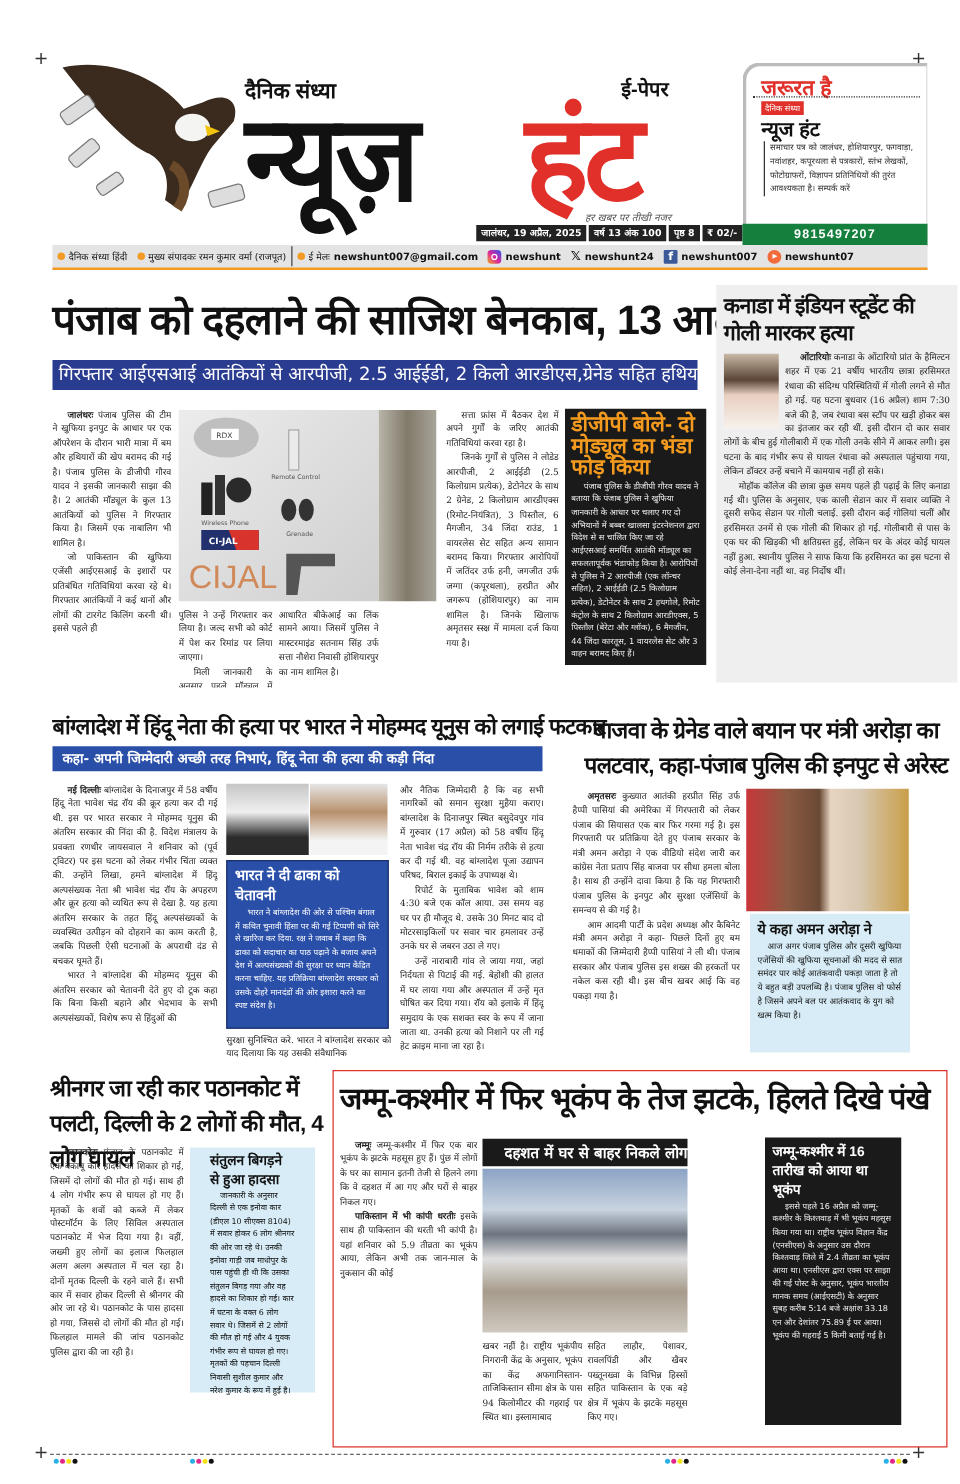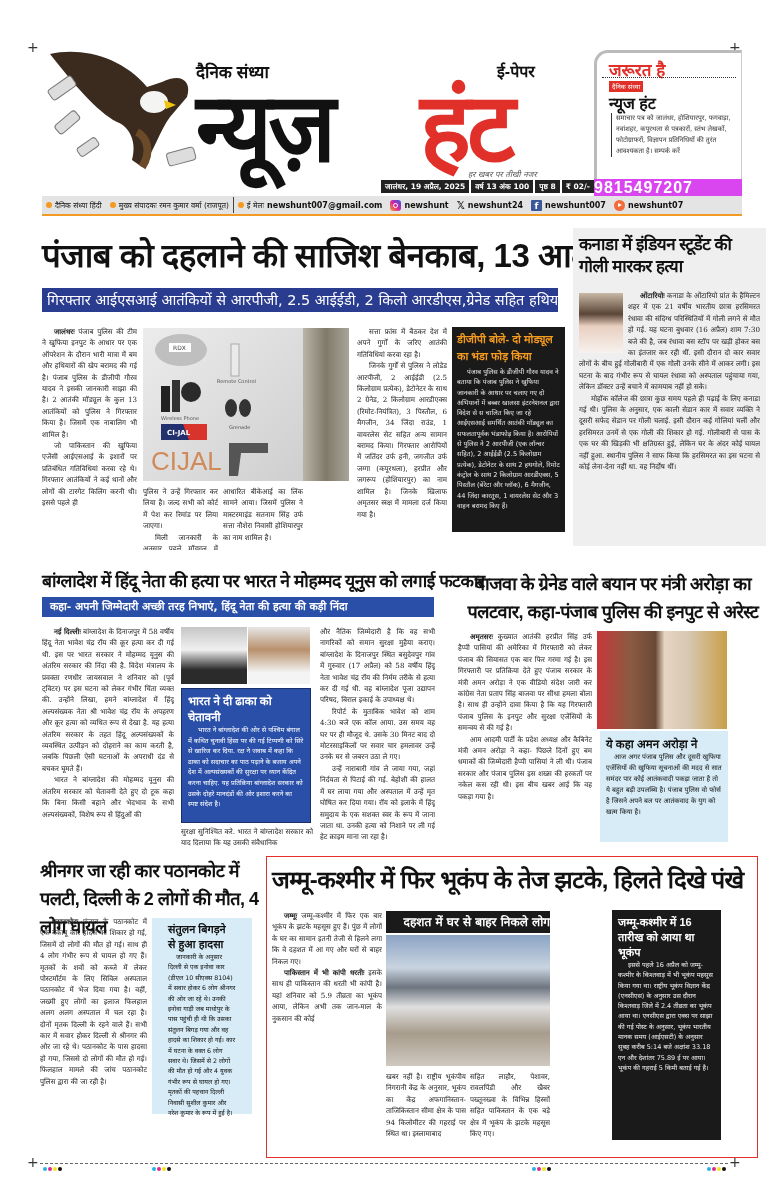--- a/index.html
+++ b/index.html
@@ -20,41 +20,41 @@
   .tagline{left:468px;top:168px;font-size:8px;color:#555;font-style:italic}
   .dateline{left:381px;top:180px;height:13px;display:flex;font-size:7.5px;font-weight:bold;color:#fff;gap:2px}
   .dateline span{background:#222;padding:1px 4px;line-height:11px}
   
   .adbox{left:594px;top:50px;width:148px;height:147px;background:#fff;border:1px solid #ccc;border-left:3px solid #bbb;border-top:3px solid #bbb;border-top-left-radius:14px}
   .ad-title{position:absolute;left:12px;top:5px;font-size:17px;font-weight:bold;color:#e03029;font-family:"Liberation Sans",sans-serif}
   .ad-dots{position:absolute;left:5px;right:5px;top:24px;border-top:1px dotted #333}
   .ad-tag{position:absolute;left:12px;top:28px;background:#e03029;color:#fff;font-size:6.5px;padding:1px 3px}
   .ad-name{position:absolute;left:12px;top:39px;font-size:16px;font-weight:bold;font-family:"Liberation Sans",sans-serif}
   .ad-body{position:absolute;left:14px;top:60px;width:128px;font-size:6.7px;line-height:11px;color:#333;border-left:1.5px solid #333;padding-left:4px}
-  .ad-phone{position:absolute;left:-3px;right:-1px;bottom:-1px;height:18px;background:#d946ef;color:#fff;font-size:16px;font-weight:bold;text-align:left;line-height:18px;letter-spacing:1px;font-family:"Liberation Sans",sans-serif}
+  .ad-phone{position:absolute;left:-3px;right:-1px;bottom:-1px;height:18px;background:#15803d;color:#fff;font-size:10px;font-weight:bold;text-align:center;line-height:18px;letter-spacing:1px;font-family:"Liberation Sans",sans-serif}
   
   .infobar{left:42px;top:196px;width:700px;height:20px;background:#e4e4e4;border-bottom:2px solid #f29a22;display:flex;align-items:center;font-size:7.5px;white-space:nowrap}
   .infobar .seg{display:flex;align-items:center;padding:0 4px;gap:3px}
   .dot{display:inline-block;width:6px;height:6px;border-radius:50%;background:#f29a22}
   .sep{width:1px;height:16px;background:#444}
   .bold-url{font-weight:bold;font-size:8px}
   .ig{width:11px;height:11px;border-radius:3px;background:linear-gradient(45deg,#f5a623,#d6249f,#285aeb);display:inline-block;position:relative}
   .ig::after{content:"";position:absolute;left:3px;top:3px;width:3px;height:3px;border:1px solid #fff;border-radius:50%}
   .xicon{font-weight:bold;font-size:10px}
   .fb{width:11px;height:11px;background:#3b5998;color:#fff;font-size:9px;font-weight:bold;text-align:center;line-height:12px;display:inline-block;border-radius:1px}
   .yt{width:11px;height:11px;background:#f26b3a;border-radius:50%;display:inline-block;position:relative}
   .yt::after{content:"";position:absolute;left:4px;top:3px;border-left:4px solid #fff;border-top:2.5px solid transparent;border-bottom:2.5px solid transparent}
   
   .h-main{left:42px;top:236px;width:516px;font-size:33px;line-height:40px;white-space:nowrap}
   .sub-blue{left:42px;top:288px;width:516px;height:24px;background:#2a3c8f;color:#fff;font-size:14.5px;line-height:24px;padding-left:5px;white-space:nowrap}
   .photo{background:#d8d8d8;overflow:hidden}
   .weapons{left:143px;top:328px;width:160px;height:153px;background:linear-gradient(135deg,#ececec,#cfcfcf)}
   .rpg{left:303px;top:328px;width:46px;height:153px;background:linear-gradient(90deg,#b8b4a8,#807a6a,#a8a498)}
   .dgpbox{left:452px;top:327px;width:113px;height:205px;background:#1a1a1a;color:#fff;padding:4px 5px}
-  .dgpbox h3{color:#f39a1f;font-size:11px;line-height:17px;font-family:"Liberation Sans",sans-serif}
+  .dgpbox h3{color:#f39a1f;font-size:17px;line-height:17px;font-family:"Liberation Sans",sans-serif}
   .dgpbox .sans-text{color:#eee;font-size:6.6px;line-height:10.3px;margin-top:2px;text-indent:10px}
   
   .canada{left:573px;top:228px;width:193px;height:318px;background:#efefef;padding:6px}
   .canada h2{font-size:17px;line-height:22px;white-space:nowrap}
   .girl{float:left;width:44px;height:60px;margin:3px 5px 2px 0;background:linear-gradient(180deg,#c9b9a6 0%,#5a4536 35%,#e8cfc0 55%,#f7f2ee 100%)}
   
   .h-bd{left:42px;top:570px;font-size:17.5px;line-height:22px;white-space:nowrap}
   .sub-bd{left:42px;top:597px;width:392px;height:20px;background:#2a4fa8;color:#fff;font-size:10.8px;line-height:20px;padding-left:8px;white-space:nowrap;font-weight:bold}
   .modi{left:181px;top:627px;width:66px;height:57px;background:linear-gradient(180deg,#c6c6c6,#f0f0f0 40%,#2b2b2b 75%)}
   .yunus{left:248px;top:627px;width:62px;height:57px;background:linear-gradient(180deg,#e6e6e6,#b8906c 40%,#f4f4f4 80%)}
@@ -204,21 +204,21 @@
   <p>जिनके गुर्गों से पुलिस ने लोडेड आरपीजी, 2 आईईडी (2.5 किलोग्राम प्रत्येक), डेटोनेटर के साथ 2 ग्रेनेड, 2 किलोग्राम आरडीएक्स (रिमोट-नियंत्रित), 3 पिस्तौल, 6 मैगजीन, 34 जिंदा राउंड, 1 वायरलेस सेट सहित अन्य सामान बरामद किया। गिरफ्तार आरोपियों में जतिंदर उर्फ हनी, जगजीत उर्फ जग्गा (कपूरथला), हरप्रीत और जगरूप (होशियारपुर) का नाम शामिल है। जिनके खिलाफ अमृतसर स्स्क्ष में मामला दर्ज किया गया है।</p>
 </div>
 
 <div class="abs dgpbox">
   <h3>डीजीपी बोले- दो मोड्यूल का भंडा फोड़ किया</h3>
   <div class="sans-text">पंजाब पुलिस के डीजीपी गौरव यादव ने बताया कि पंजाब पुलिस ने खुफिया जानकारी के आधार पर चलाए गए दो अभियानों में बब्बर खालसा इंटरनेशनल द्वारा विदेश से स चालित किए जा रहे आईएसआई समर्थित आतंकी मॉड्यूल का सफलतापूर्वक भंडाफोड़ किया है। आरोपियों से पुलिस ने 2 आरपीजी (एक लॉन्चर सहित), 2 आईईडी (2.5 किलोग्राम प्रत्येक), डेटोनेटर के साथ 2 हथगोले, रिमोट कंट्रोल के साथ 2 किलोग्राम आरडीएक्स, 5 पिस्तौल (बेरेटा और ग्लॉक), 6 मैगजीन, 44 जिंदा कारतूस, 1 वायरलेस सेट और 3 वाहन बरामद किए हैं।</div>
 </div>
 
 <div class="abs canada">
   <h2 class="condensed" style="white-space:normal">कनाडा में इंडियन स्टूडेंट की गोली मारकर हत्या</h2>
-  <div class="body-text" style="margin-top:12px;height:262px;overflow:hidden">
+  <div class="body-text" style="margin-top:2px;height:262px;overflow:hidden">
     <p><span class="lead">ओंटारियोः</span> <span class="girl"></span><span>कनाडा के ओंटारियो प्रांत के हैमिल्टन शहर में एक 21 वर्षीय भारतीय छात्रा हरसिमरत रंधावा की संदिग्ध परिस्थितियों में गोली लगने से मौत हो गई. यह घटना बुधवार (16 अप्रैल) शाम 7:30 बजे की है, जब रंधावा बस स्टॉप पर खड़ी होकर बस का इंतजार कर रही थीं. इसी दौरान दो कार सवार लोगों के बीच हुई गोलीबारी में एक गोली उनके सीने में आकर लगी। इस घटना के बाद गंभीर रूप से घायल रंधावा को अस्पताल पहुंचाया गया, लेकिन डॉक्टर उन्हें बचाने में कामयाब नहीं हो सके।</span></p>
     <p>मोहॉक कॉलेज की छात्रा कुछ समय पहले ही पढ़ाई के लिए कनाडा गई थी। पुलिस के अनुसार, एक काली सेडान कार में सवार व्यक्ति ने दूसरी सफेद सेडान पर गोली चलाई. इसी दौरान कई गोलियां चलीं और हरसिमरत उनमें से एक गोली की शिकार हो गई. गोलीबारी से पास के एक घर की खिड़की भी क्षतिग्रस्त हुई, लेकिन घर के अंदर कोई घायल नहीं हुआ. स्थानीय पुलिस ने साफ किया कि हरसिमरत का इस घटना से कोई लेना-देना नहीं था. वह निर्दोष थीं।</p>
   </div>
 </div>
 
 <h2 class="abs h-bd condensed">बांग्लादेश में हिंदू नेता की हत्या पर भारत ने मोहम्मद यूनुस को लगाई फटकार</h2>
 <div class="abs sub-bd">कहा- अपनी जिम्मेदारी अच्छी तरह निभाएं, हिंदू नेता की हत्या की कड़ी निंदा</div>
 
 <div class="abs body-text" style="left:42px;top:626px;width:132px;height:222px;overflow:hidden">
   <p><span class="lead">नई दिल्लीः</span> <span>बांग्लादेश के दिनाजपुर में 58 वर्षीय हिंदू नेता भावेश चंद्र रॉय की क्रूर हत्या कर दी गई थी. इस पर भारत सरकार ने मोहम्मद यूनुस की अंतरिम सरकार की निंदा की है. विदेश मंत्रालय के प्रवक्ता रणधीर जायसवाल ने शनिवार को (पूर्व ट्विटर) पर इस घटना को लेकर गंभीर चिंता व्यक्त की. उन्होंने लिखा, हमने बांग्लादेश में हिंदू अल्पसंख्यक नेता श्री भावेश चंद्र रॉय के अपहरण और क्रूर हत्या को व्यथित रूप से देखा है. यह हत्या अंतरिम सरकार के तहत हिंदू अल्पसंख्यकों के व्यवस्थित उत्पीड़न को दोहराने का काम करती है, जबकि पिछली ऐसी घटनाओं के अपराधी दंड से बचकर घूमते हैं।</span></p>

